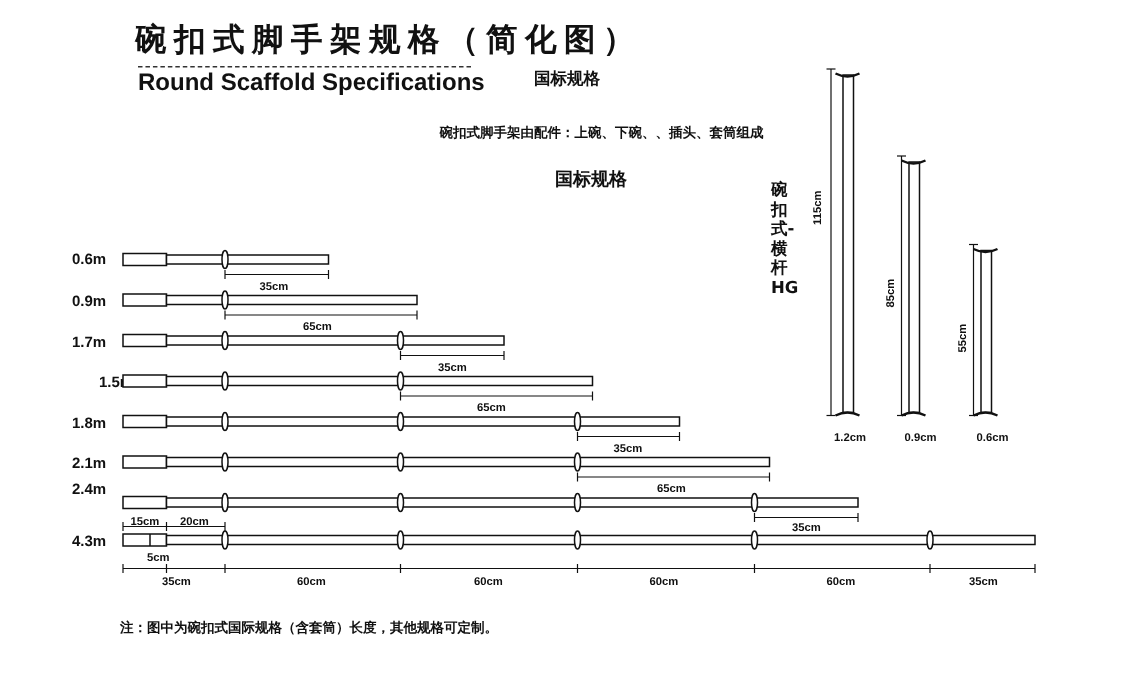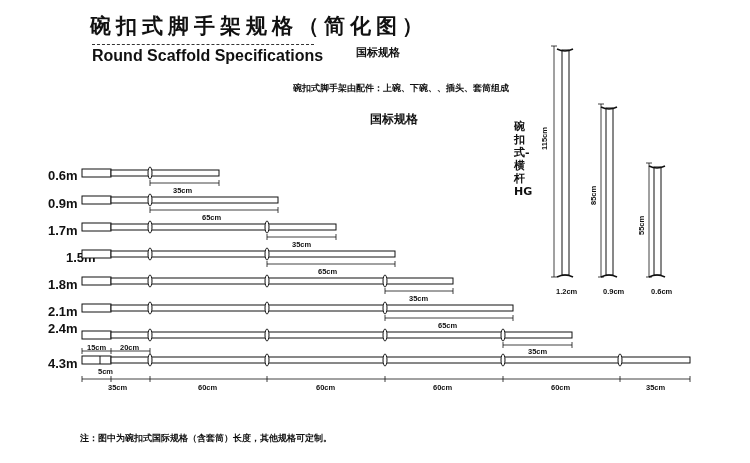--- a/index.html
+++ b/index.html
@@ -6,22 +6,22 @@
   body { width: 750px; height: 463px; position: relative; overflow: hidden;
          font-family: "DejaVu Sans", "Liberation Sans", sans-serif; color: #111; }
   .abs { position: absolute; }
   .title { left: 90px; top: 12px; font-size: 21px; font-weight: bold; letter-spacing: 5px; white-space: nowrap; }
   .dashline { left: 92px; top: 44px; width: 222px; border-top: 1.5px dashed #333; }
   .subtitle { left: 92px; top: 47px; font-family: "Liberation Sans", sans-serif; font-size: 16px; font-weight: bold; white-space: nowrap; }
   .std1 { left: 356px; top: 45px; font-size: 11px; font-weight: bold; }
   .compo { left: 293px; top: 82px; font-size: 9px; font-weight: bold; white-space: nowrap; }
   .std2 { left: 370px; top: 111px; font-size: 12px; font-weight: bold; }
   .vlabel { left: 514px; top: 120px; width: 14px; font-size: 11px; font-weight: bold; line-height: 13px; text-align: left; }
-  .note { left: 80px; top: 432px; font-size: 9px; font-weight: bold; white-space: nowrap; }
-  .rowlabel { font-family: "Liberation Sans", sans-serif; font-size: 13px; font-weight: bold; text-align: right; }
+  .note { left: 80px; top: 412px; font-size: 9px; font-weight: bold; white-space: nowrap; }
+  .rowlabel { font-family: "Liberation Sans", sans-serif; font-size: 10px; font-weight: bold; text-align: right; }
   .dimtext { font-family: "Liberation Sans", sans-serif; font-size: 7.5px; font-weight: bold; }
 </style>
 </head>
 <body>
 
 <div class="abs title">碗扣式脚手架规格（简化图）</div>
 <div class="abs dashline"></div>
 <div class="abs subtitle">Round Scaffold Specifications</div>
 <div class="abs std1">国标规格</div>
 <div class="abs compo">碗扣式脚手架由配件：上碗、下碗、、插头、套筒组成</div>

